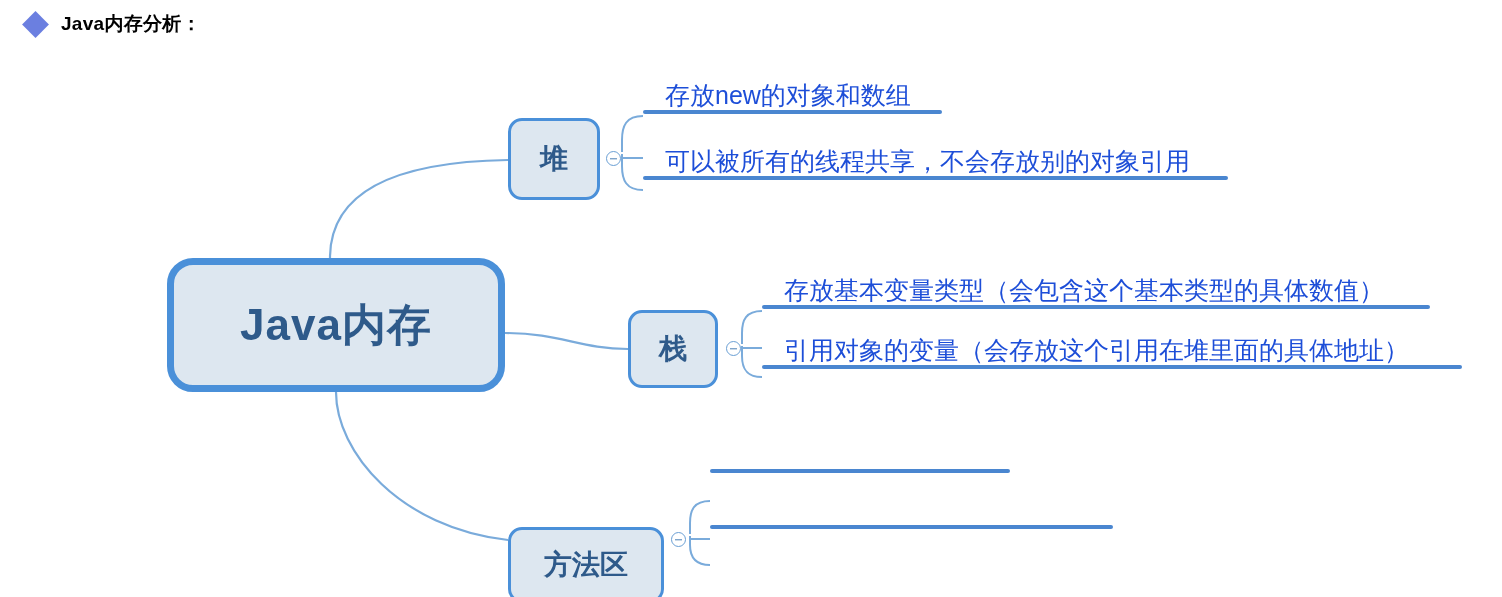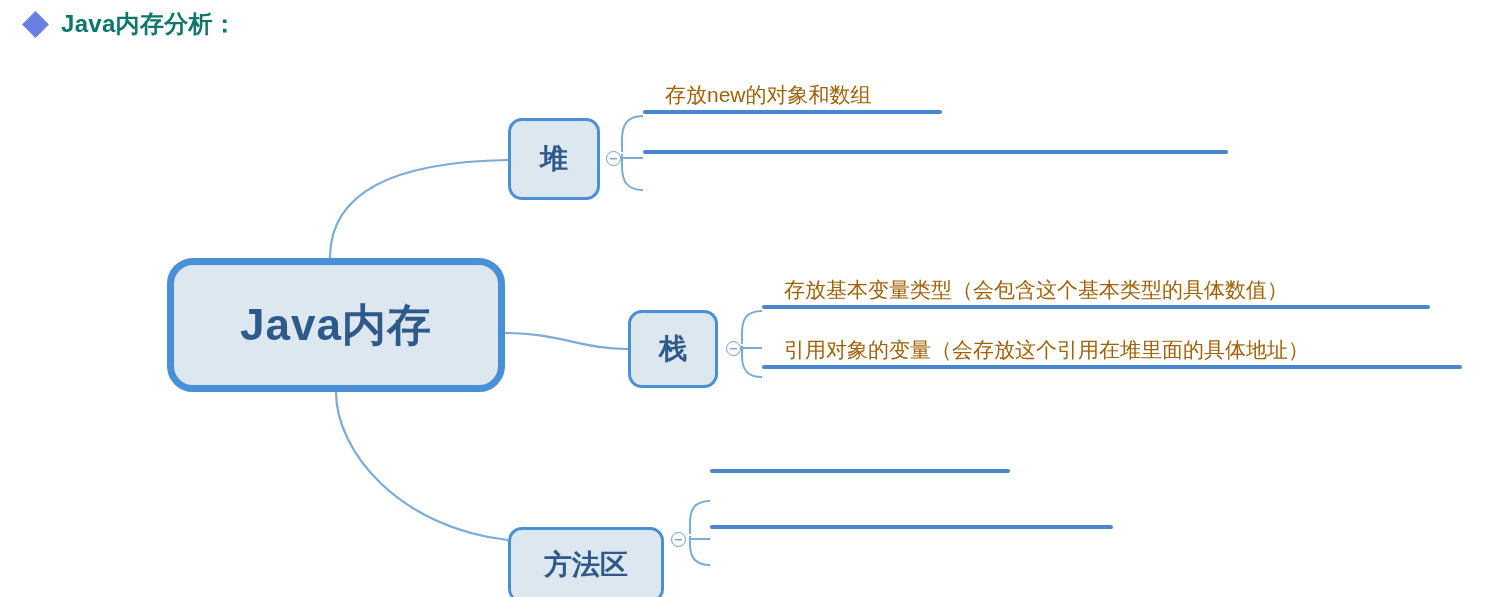--- a/index.html
+++ b/index.html
@@ -27,23 +27,23 @@
   }
   #title-bullet {
     width: 19px;
     height: 19px;
     background: #6b7fe0;
     transform: rotate(45deg);
     margin-right: 16px;
     flex: none;
   }
   #title-text {
-    font-size: 24px;
+    font-size: 19px;
     font-weight: bold;
-    color: #0f766e;
+    color: #000000;
     letter-spacing: 0.3px;
     white-space: nowrap;
   }
 
   
   #mindmap {
     position: absolute;
     left: 0;
     top: 0;
     width: 1502px;
@@ -129,22 +129,22 @@
   #toggle-heap { left: 606px; top: 151px; }
   #toggle-stack { left: 726px; top: 341px; }
   #toggle-method-area { left: 671px; top: 532px; }
 
   
   .leaf {
     position: absolute;
     white-space: nowrap;
   }
   .leaf-text {
-    font-size: 21px;
-    color: #a16207;
+    font-size: 25px;
+    color: #1d4ed8;
     line-height: 26px;
     padding-left: 22px;
     white-space: nowrap;
   }
   .leaf-underline {
     height: 4px;
     background: #4a86d0;
     border-radius: 2px;
     margin-top: 2px;
   }
@@ -202,20 +202,21 @@
   <div class="node" id="node-heap">
     <span>堆</span>
   </div>
   <div class="toggle" id="toggle-heap"></div>
 
   <div class="leaf" id="leaf-heap-1">
     <div class="leaf-text">存放new的对象和数组</div>
     <div class="leaf-underline"></div>
   </div>
   <div class="leaf" id="leaf-heap-2">
+    <div class="leaf-text">可以被所有的线程共享，不会存放别的对象引用</div>
     <div class="leaf-underline"></div>
   </div>
 
   <div class="node" id="node-stack">
     <span>栈</span>
   </div>
   <div class="toggle" id="toggle-stack"></div>
 
   <div class="leaf" id="leaf-stack-2">
     <div class="leaf-text">引用对象的变量（会存放这个引用在堆里面的具体地址）</div>

